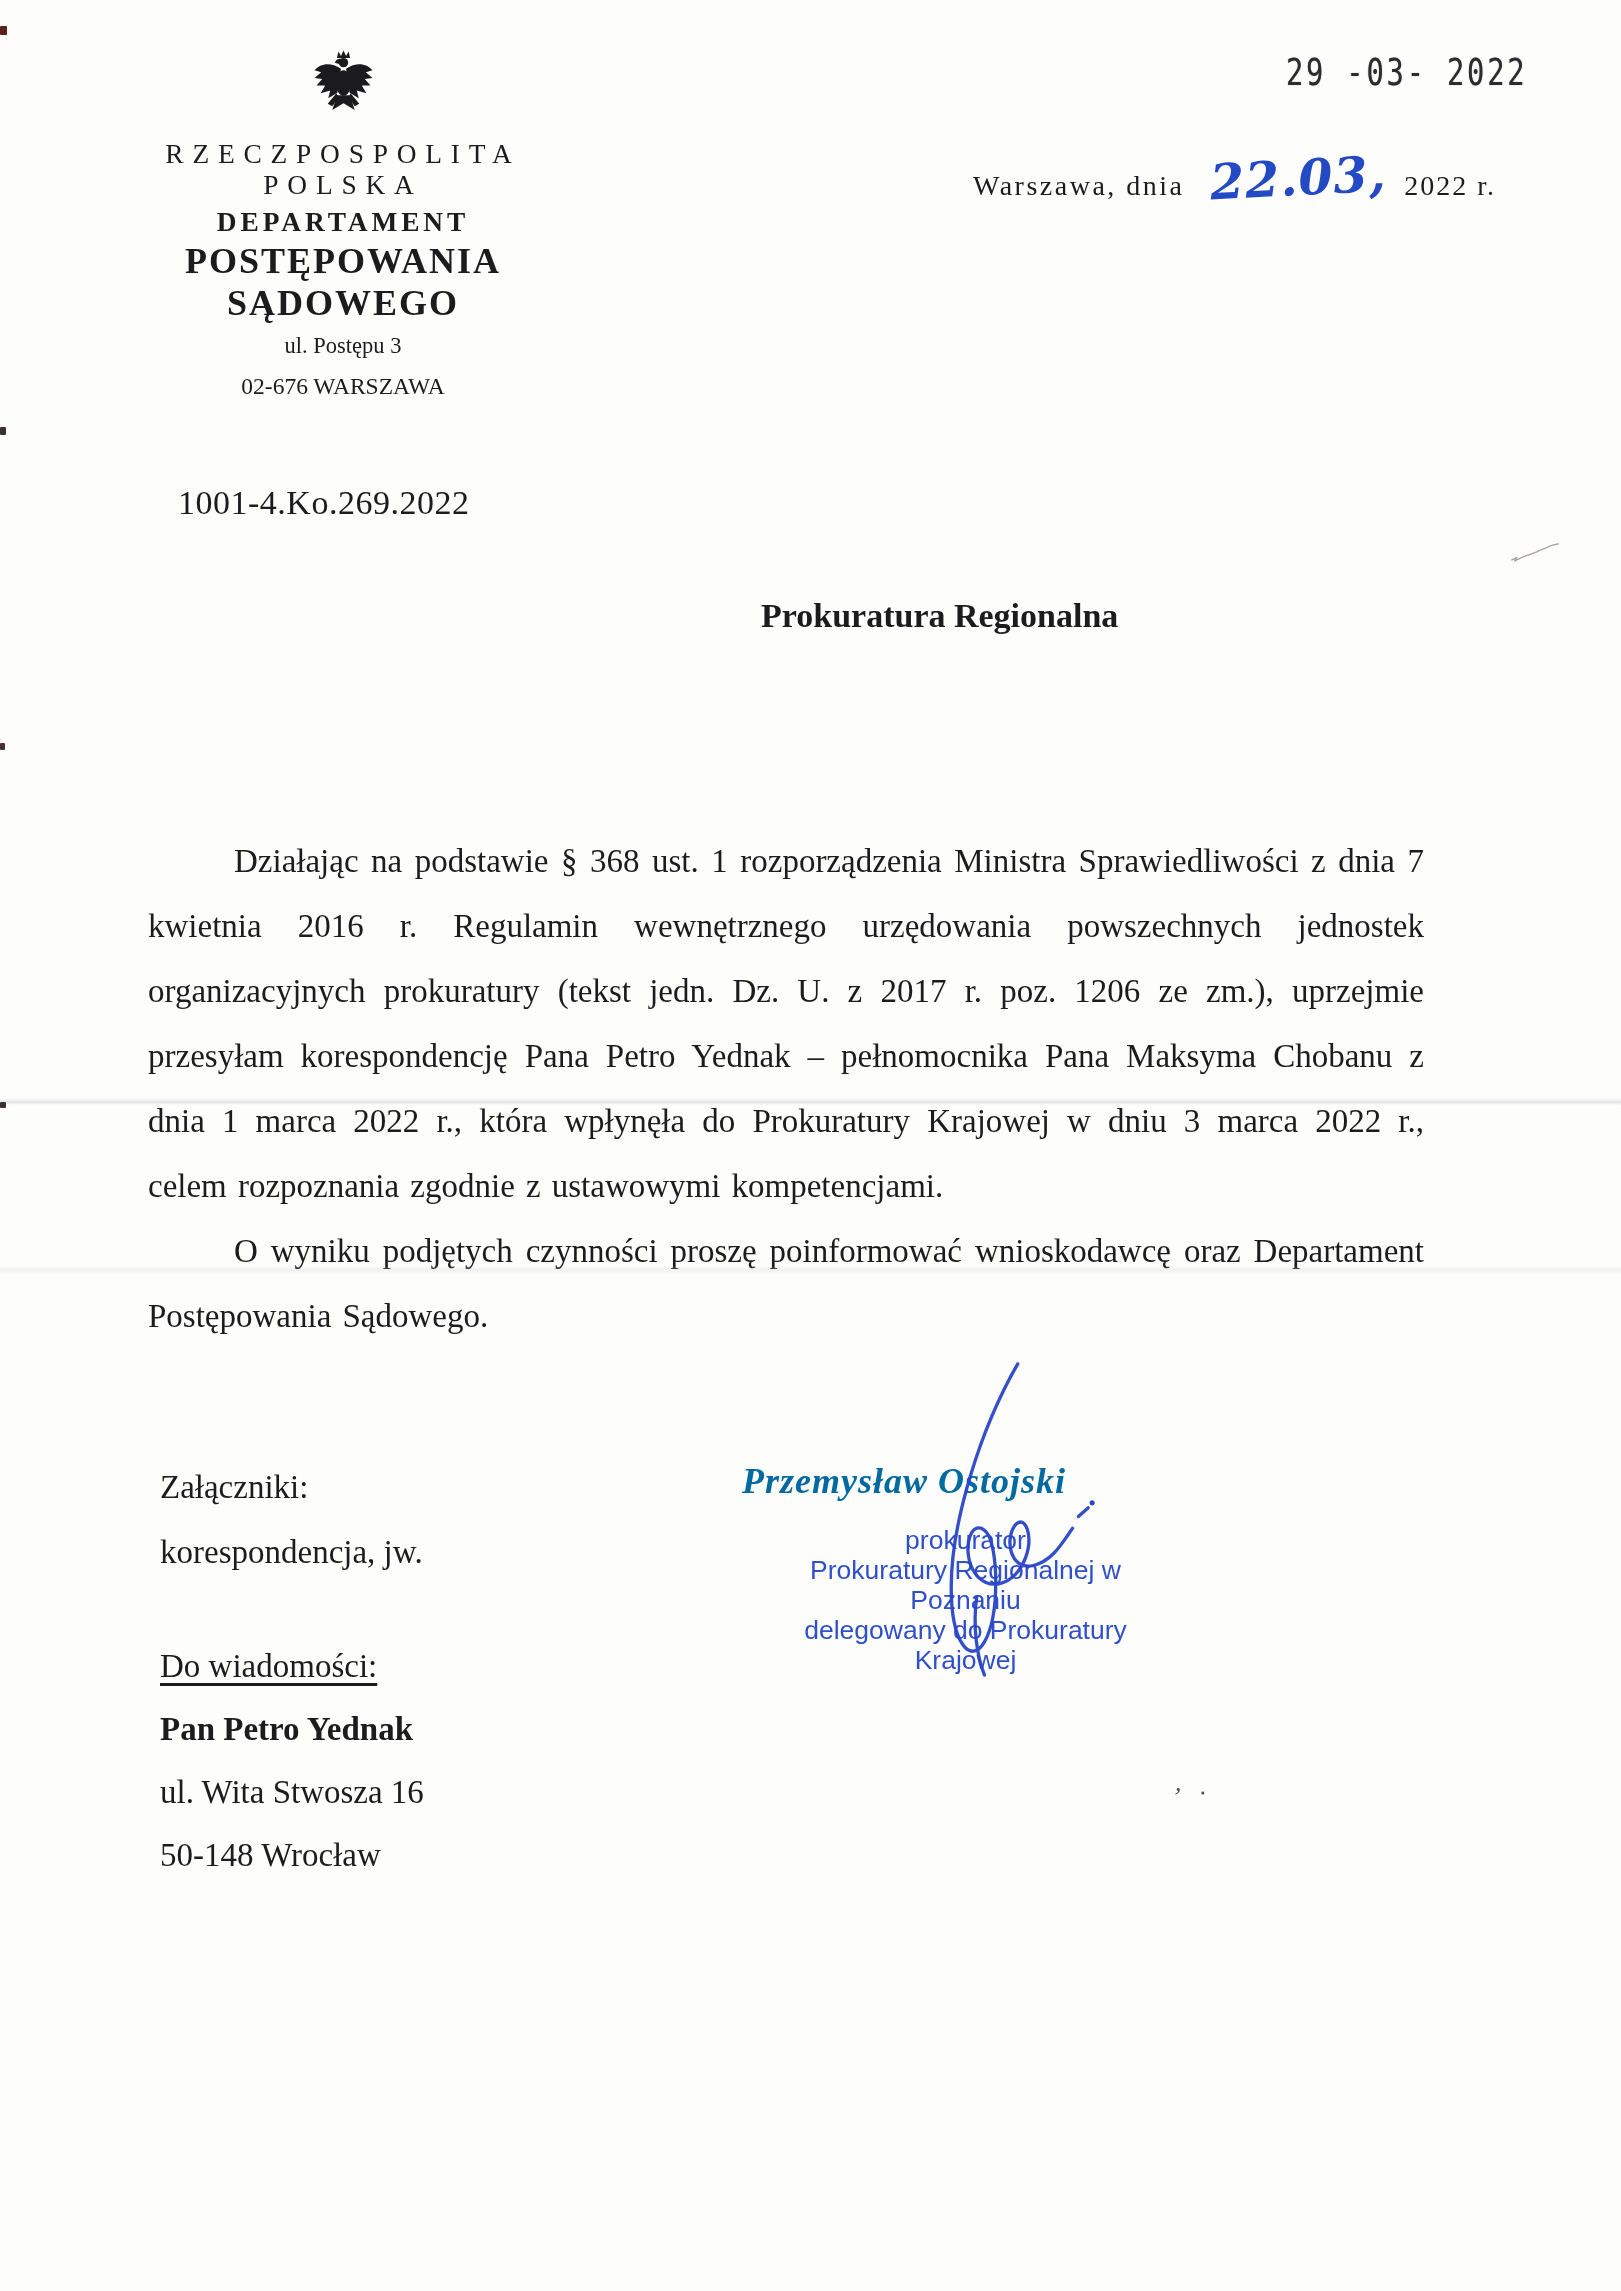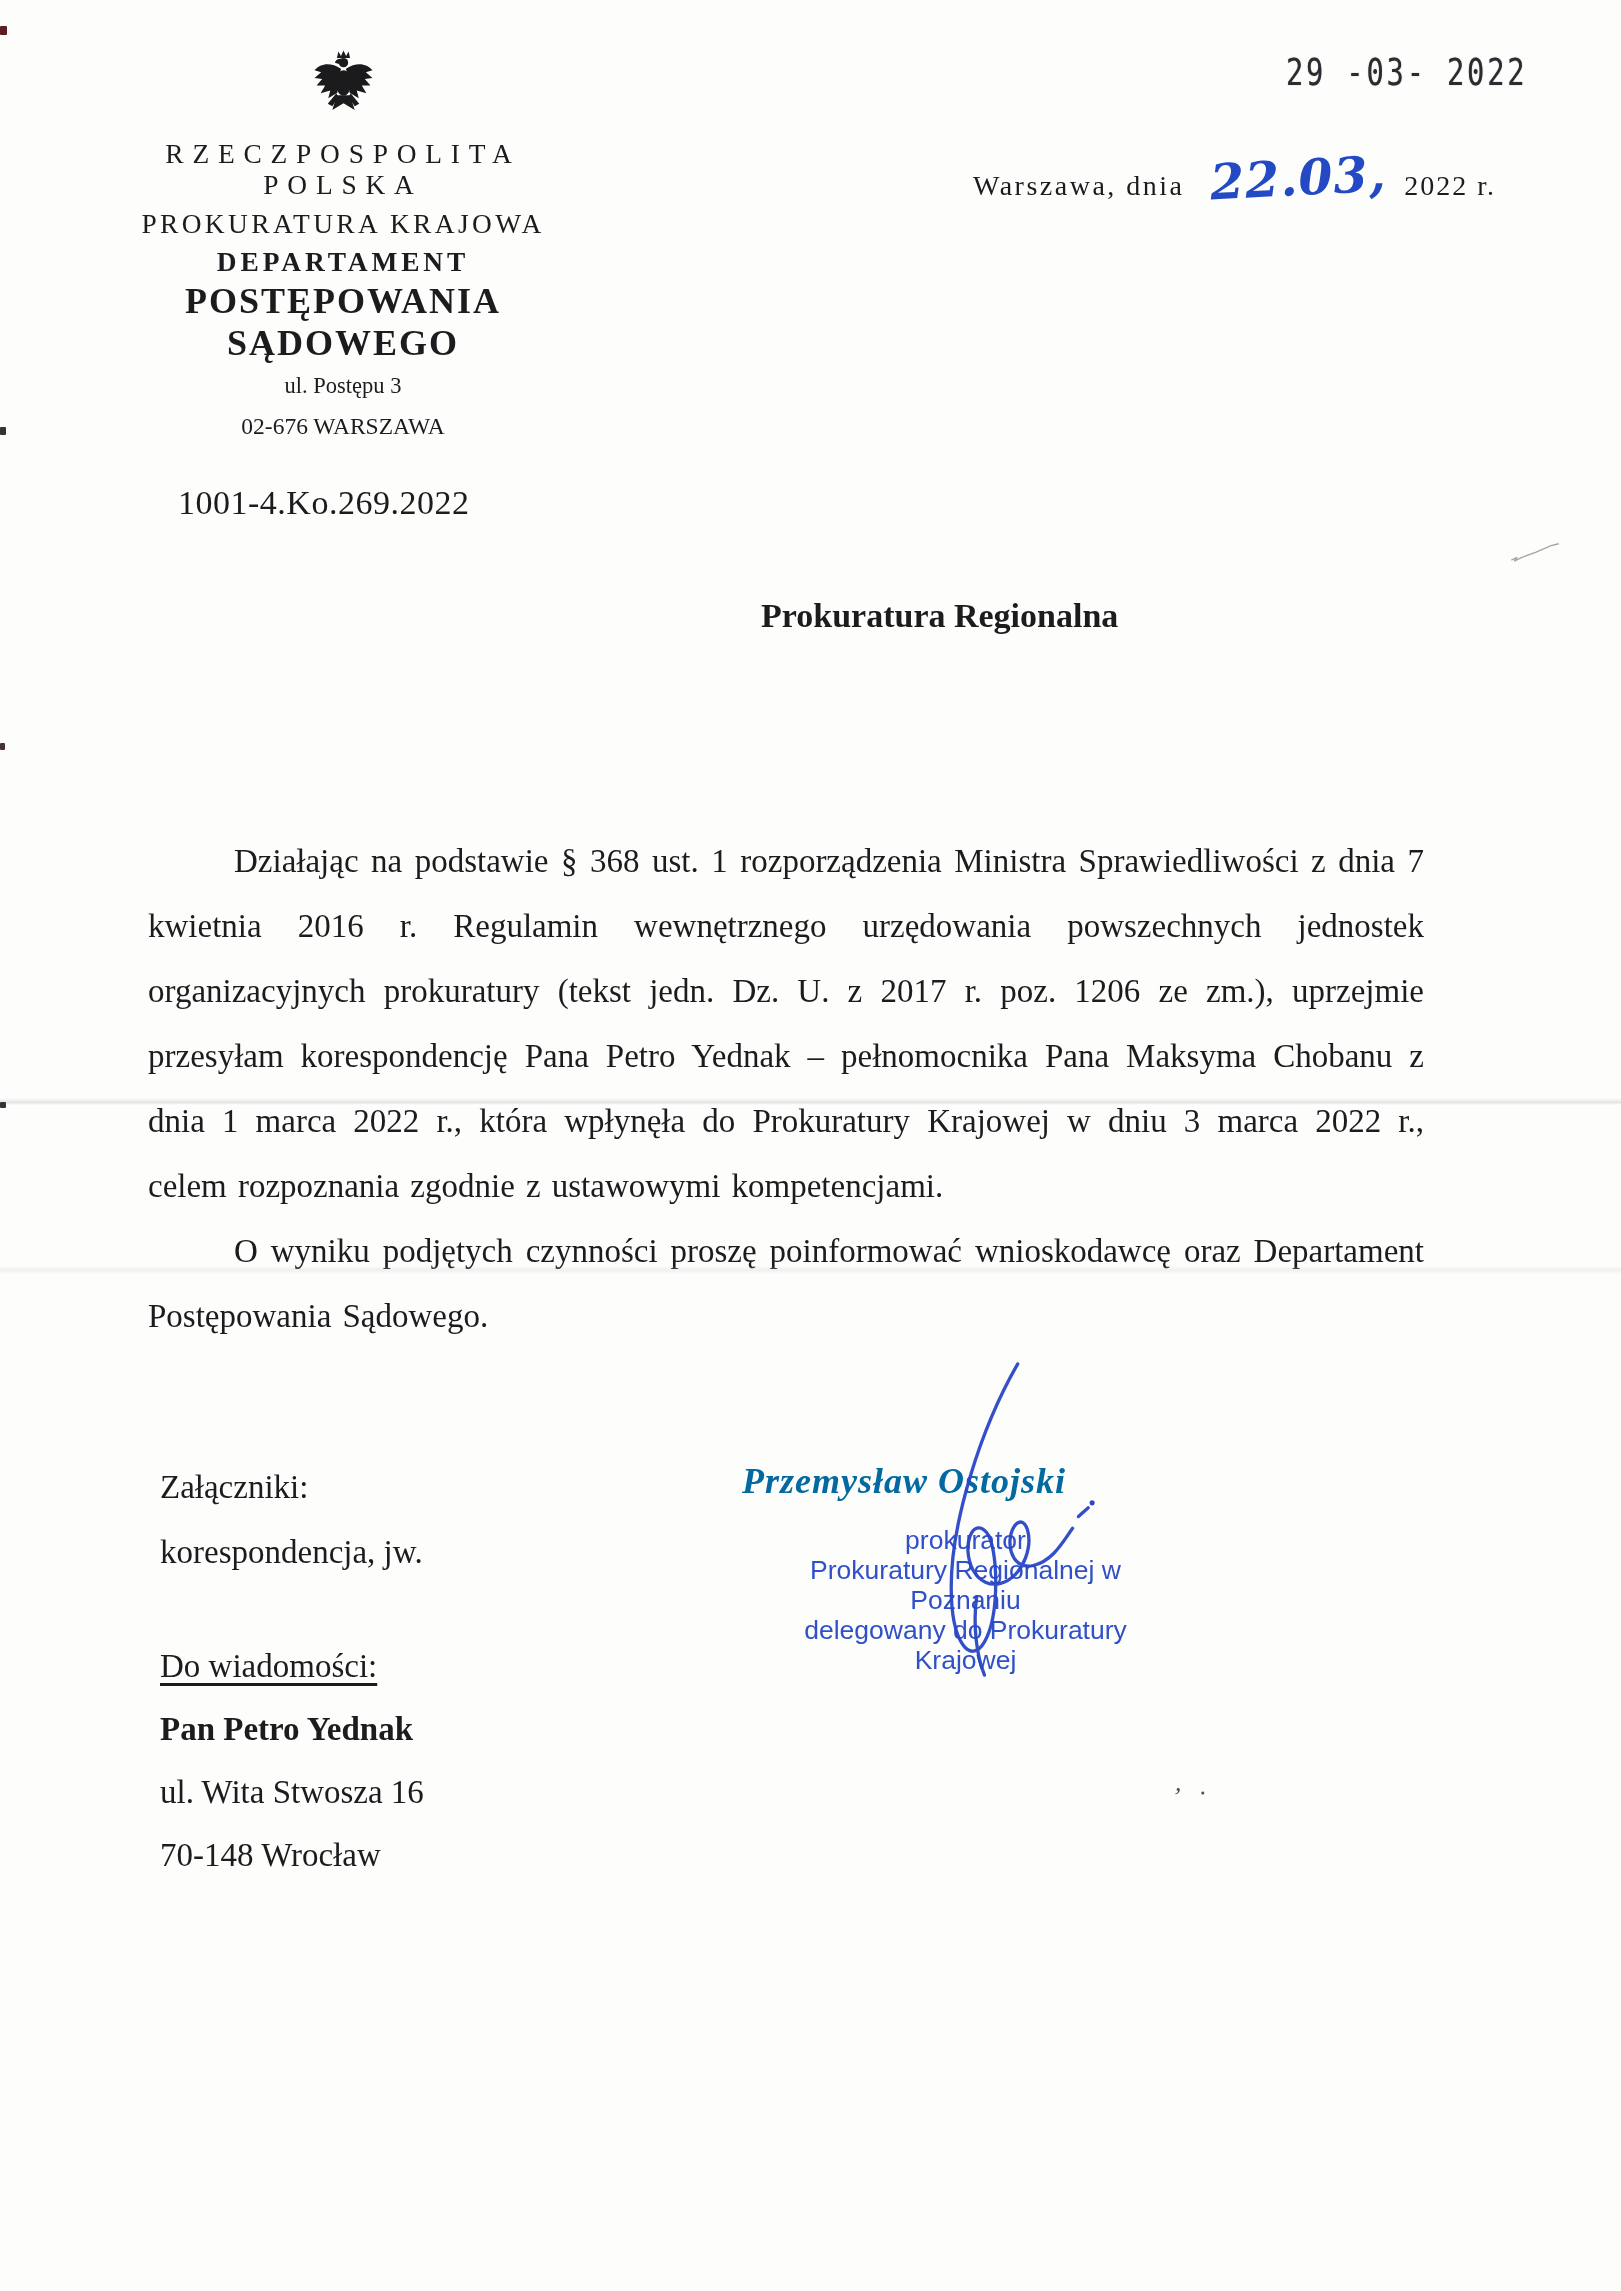--- a/index.html
+++ b/index.html
@@ -115,21 +115,20 @@
         <circle cx="30" cy="15" r="4.6"></circle>
         <path d="M30 11.5 q-7 -1.5 -8.5 3.5 l5 1.5z"></path>
         <path d="M27.5 21 C17 14 7 16 1.5 22.5 l6.5 2 -6.5 5.5 7.5 1 -5.5 6.5 8.5 0 -4.5 7.5 9.5 -2.5 -2 7.5 9 -5.5z"></path>
         <path d="M32.5 21 C43 14 53 16 58.5 22.5 l-6.5 2 6.5 5.5 -7.5 1 5.5 6.5 -8.5 0 4.5 7.5 -9.5 -2.5 2 7.5 -9 -5.5z"></path>
         <ellipse cx="30" cy="35" rx="7.5" ry="12.5"></ellipse>
         <path d="M23.5 47 h13 l4.5 14.5 -11 -6.5 -11 6.5z"></path>
         <path d="M23 45 l-8.5 10.5 4.5 2.5 6-9z M37 45 l8.5 10.5 -4.5 2.5 -6-9z"></path>
       </g>
     </svg>
     <div class="lh-line1">RZECZPOSPOLITA POLSKA</div>
-    <div class="lh-line2">PROKURATURA KRAJOWA</div>
     <div class="lh-line3">DEPARTAMENT</div>
     <div class="lh-line4">POSTĘPOWANIA SĄDOWEGO</div>
     <div class="lh-street">ul. Postępu 3</div>
     <div class="lh-city">02-676 WARSZAWA</div>
   </div>
 
   <div class="date-stamp">29 -03- 2022</div>
 
   <div class="date-line">
     <span class="date-prefix">Warszawa, dnia</span>
@@ -166,21 +165,21 @@
       <path d="M222 162 l10 -9"></path>
       <path d="M118 244 C114 274 118 304 126 324"></path>
     </g>
     <circle cx="236" cy="148" r="2.6" fill="#2946c6"></circle>
   </svg>
 
   <div class="cc">
     <div class="cc-label">Do wiadomości:</div>
     <div class="cc-name">Pan Petro Yednak</div>
     <div>ul. Wita Stwosza 16</div>
-    <div>70-148 Wrocław</div>
+    <div>50-148 Wrocław</div>
   </div>
 
   <div class="crease"></div>
   <div class="crease2"></div>
   <div class="speck s1"></div>
   <div class="speck s2"></div>
   <div class="speck s3"></div>
   <div class="speck s4"></div>
   <svg class="pen-mark" width="59" height="29" viewBox="0 0 60 30" aria-hidden="true">
     <path d="M4 24 l6 -3 -3 4 8 -4 14 -5 16 -7 8 -2" stroke="#6b5a50" fill="none" stroke-width="1.4"></path>

